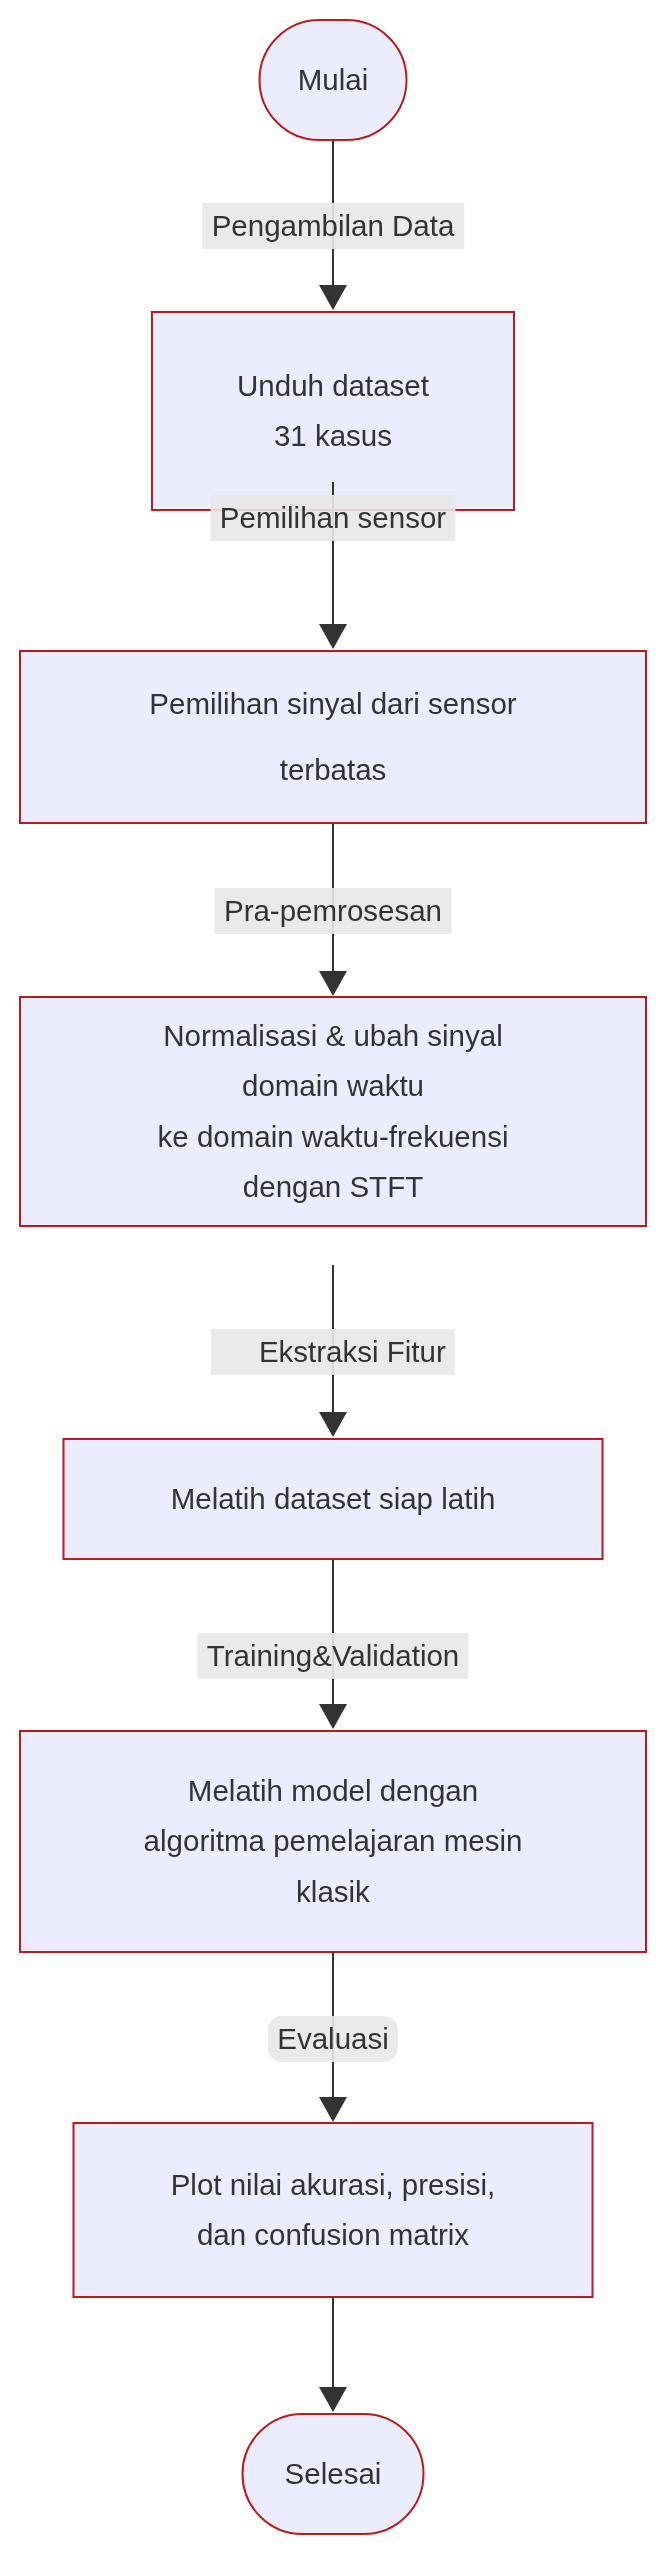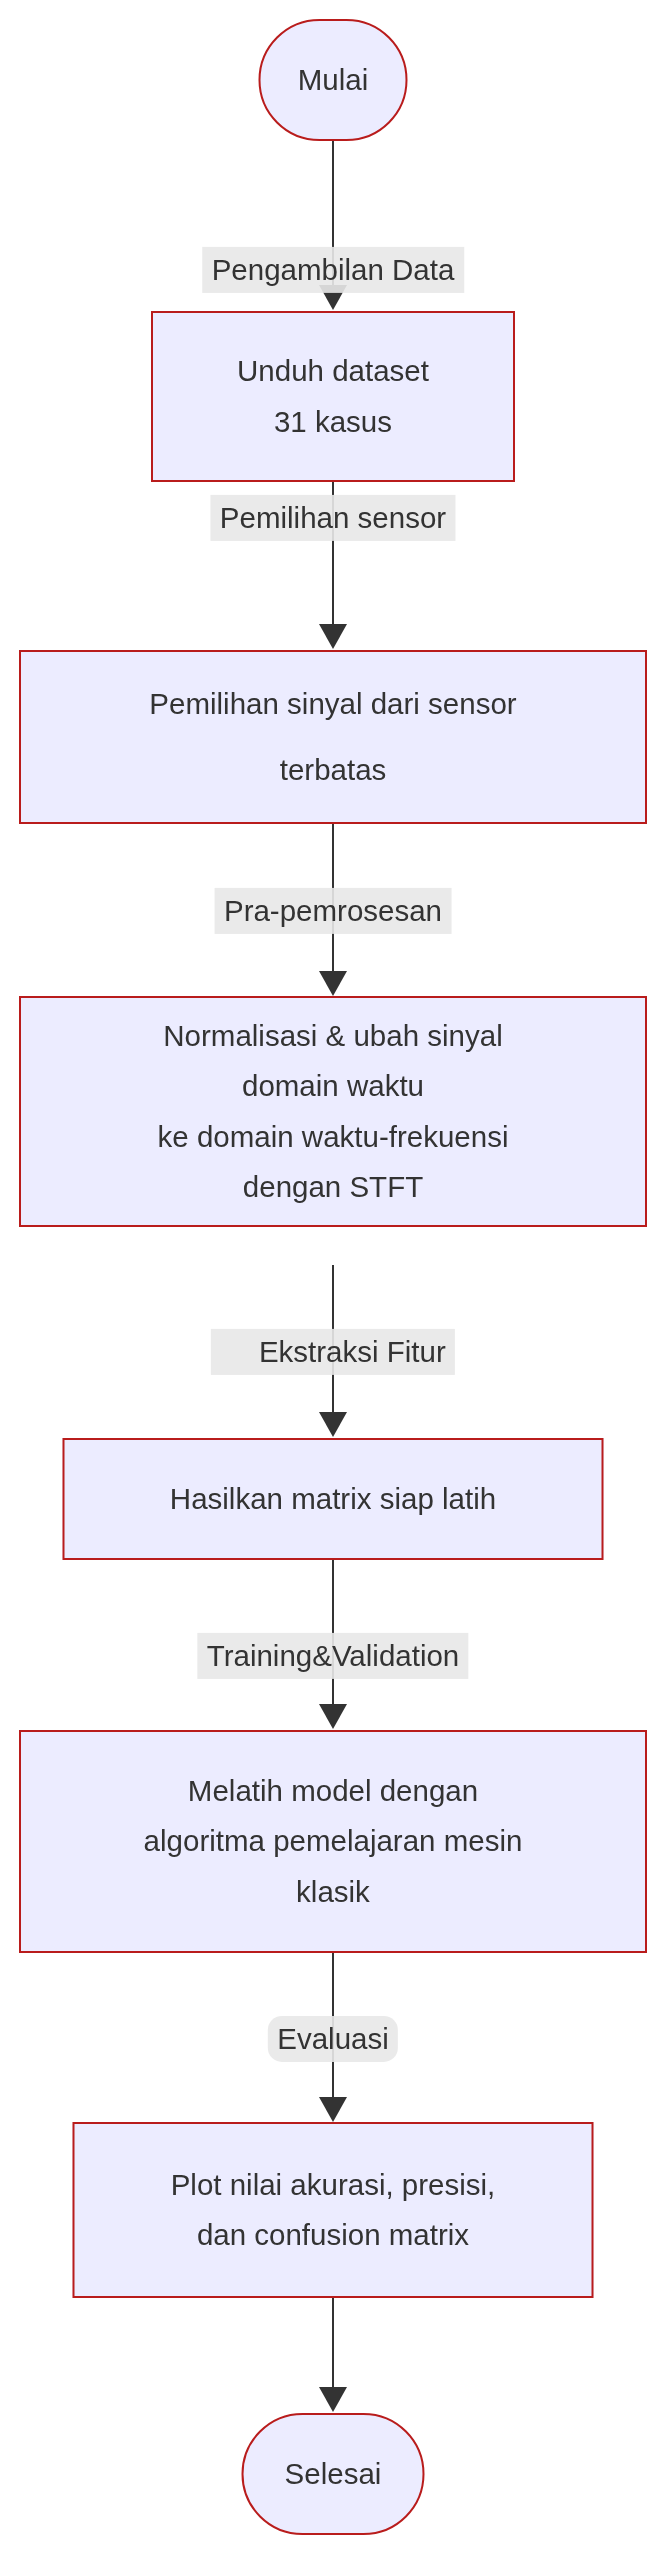--- a/index.html
+++ b/index.html
@@ -63,23 +63,23 @@
 <body>
 
 <div class="canvas">
 
   <div class="node stadium" style="top:19px; width:149px; height:122px;">
     <span class="line">Mulai</span>
   </div>
 
   <div class="edge-line" style="top:141px; height:144px;"></div>
   <div class="arrow-head" style="top:285px;"></div>
-  <div class="edge-label" style="top:226px;margin-top:44px;">Pengambilan Data</div>
+  <div class="edge-label" style="top:226px;">Pengambilan Data</div>
 
-  <div class="node" style="top:311px; width:364px; height:171px;">
+  <div class="node" style="top:311px; width:364px; height:200px;">
     <span class="line">Unduh dataset</span>
     <span class="line">31 kasus</span>
   </div>
 
   <div class="edge-line" style="top:482px; height:142px;"></div>
   <div class="arrow-head" style="top:624px;"></div>
   <div class="edge-label" style="top:518px;">Pemilihan sensor</div>
 
   <div class="node" style="top:650px; width:628px; height:174px;gap:16px;">
     <span class="line">Pemilihan sinyal dari sensor</span>
@@ -95,21 +95,21 @@
     <span class="line">domain waktu</span>
     <span class="line">ke domain waktu-frekuensi</span>
     <span class="line">dengan STFT</span>
   </div>
 
   <div class="edge-line" style="top:1265px; height:148px;"></div>
   <div class="arrow-head" style="top:1412px;"></div>
   <div class="edge-label" style="top:1352px;padding-left:48px;">Ekstraksi Fitur</div>
 
   <div class="node" style="top:1438px; width:541px; height:122px;">
-    <span class="line">Hasilkan matrix siap latih</span>
+    <span class="line">Melatih dataset siap latih</span>
   </div>
 
   <div class="edge-line" style="top:1560px; height:144px;"></div>
   <div class="arrow-head" style="top:1704px;"></div>
   <div class="edge-label" style="top:1656px;">Training&amp;Validation</div>
 
   <div class="node" style="top:1730px; width:628px; height:223px;">
     <span class="line">Melatih model dengan</span>
     <span class="line">algoritma pemelajaran mesin</span>
     <span class="line">klasik</span>

